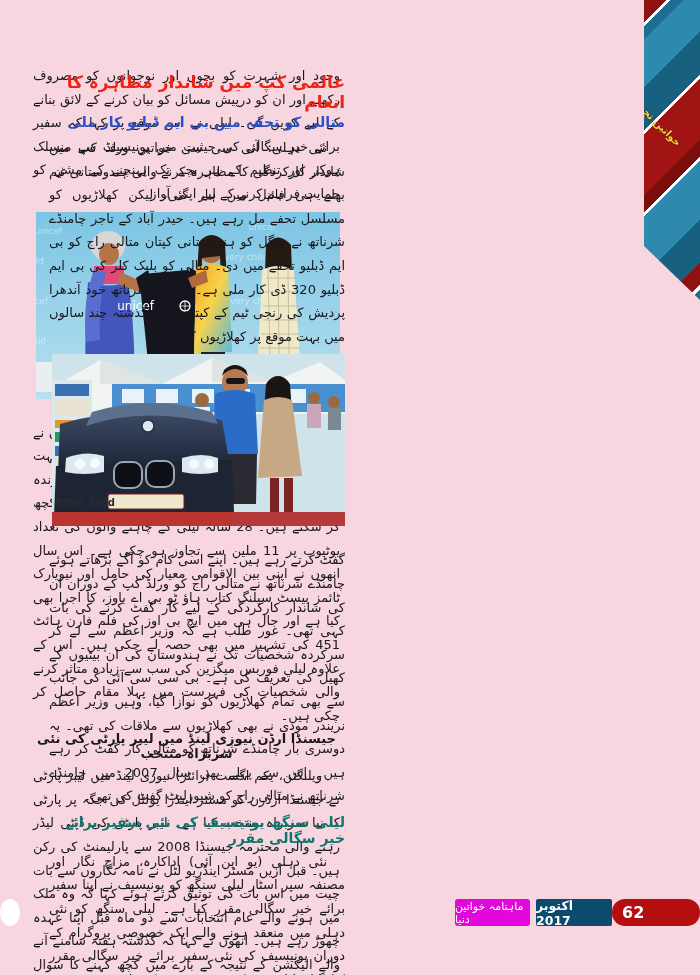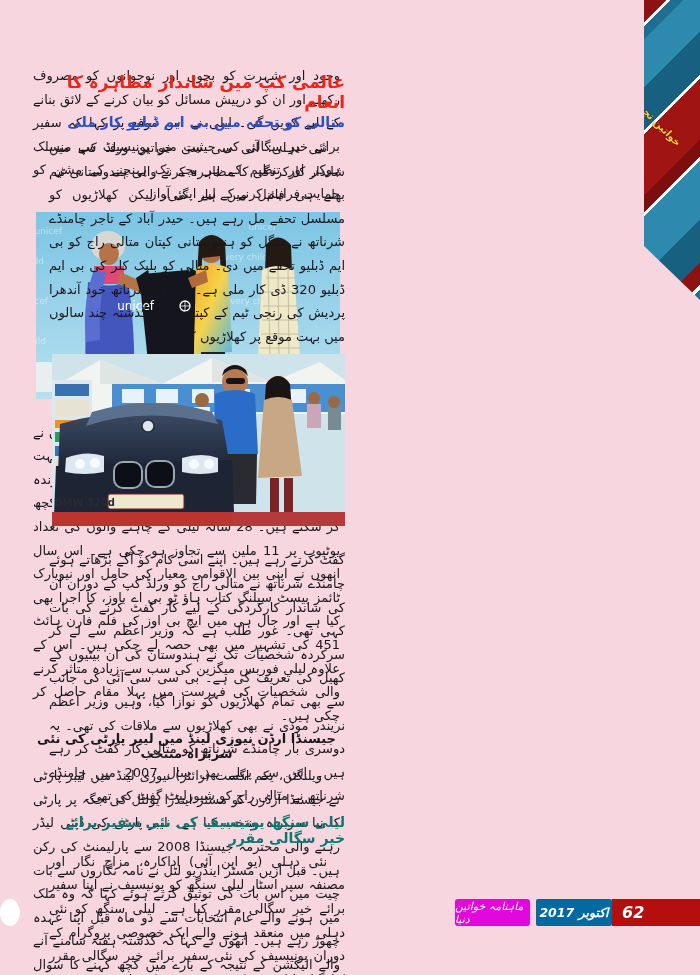--- a/index.html
+++ b/index.html
@@ -50,25 +50,25 @@
   .h-black{font-size:13px;font-weight:bold;text-align:center;margin:4px 0 3px;}
   .h-red{font-size:17px;font-weight:bold;text-align:right;color:#ee2416;margin:8px 0 2px;}
   .h-blue{font-size:14px;font-weight:bold;color:#2b4fc5;margin:0 0 6px;}
   .h-magenta{font-size:14px;font-weight:bold;text-align:right;color:#0f766e;margin:6px 0 4px;}
 
   
   .photo{display:block;margin:6px auto 22px;}
   .photo svg{display:block;}
 
   
-  .footer{position:absolute;top:899px;left:0;width:700px;height:28px;direction:ltr;font-style:italic;}
-  .f-box{position:absolute;top:0;height:27px;display:flex;align-items:center;justify-content:center;color:#fff;}
+  .footer{position:absolute;top:899px;left:0;width:700px;height:28px;direction:ltr;}
+  .f-box{position:absolute;top:0;height:27px;display:flex;align-items:center;justify-content:center;color:#fff;border-radius:13px;}
   .f-magenta{left:455px;width:75px;background:#e207dd;border-radius:3px;font-size:11px;}
   .f-paren{left:524px;width:20px;height:27px;background:#ffffff;border-radius:50%;z-index:1;}
-  .f-blue{left:536px;width:76px;background:#0369a1;font-size:12.5px;font-weight:bold;z-index:2;border-radius:2px;}
+  .f-blue{left:536px;width:76px;background:#0c4a6e;font-size:12.5px;font-weight:bold;z-index:2;border-radius:2px;}
   .f-red{left:612px;width:88px;background:#b40e0e;font-size:16px;font-weight:bold;justify-content:flex-start;padding-left:10px;box-sizing:border-box;}
 </style>
 </head>
 <body>
 
 <div class="page">
 
   <div class="corner-strip">
     <span class="corner-label">خواتین تجزیہ نامہ</span>
   </div>

